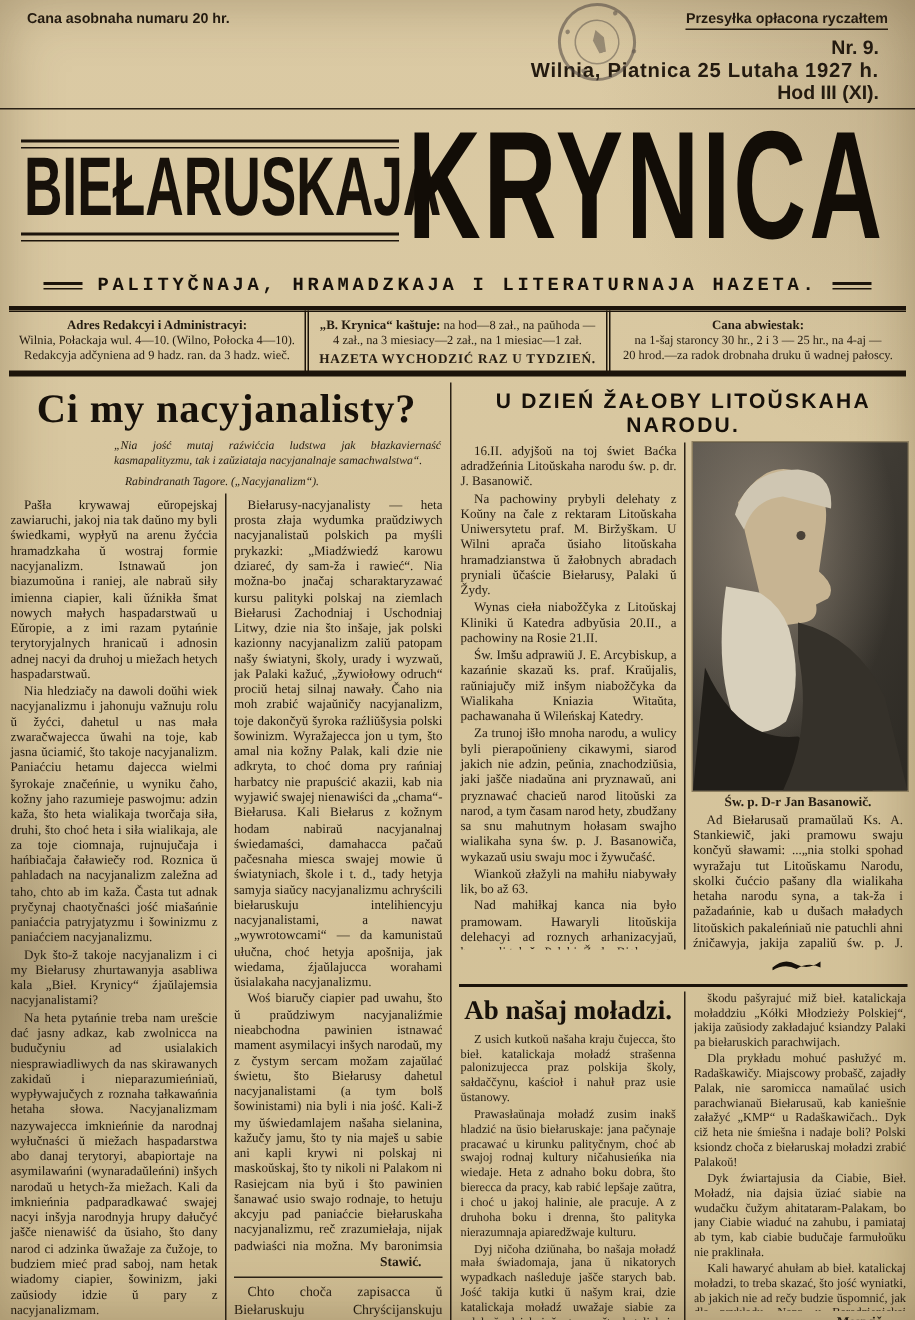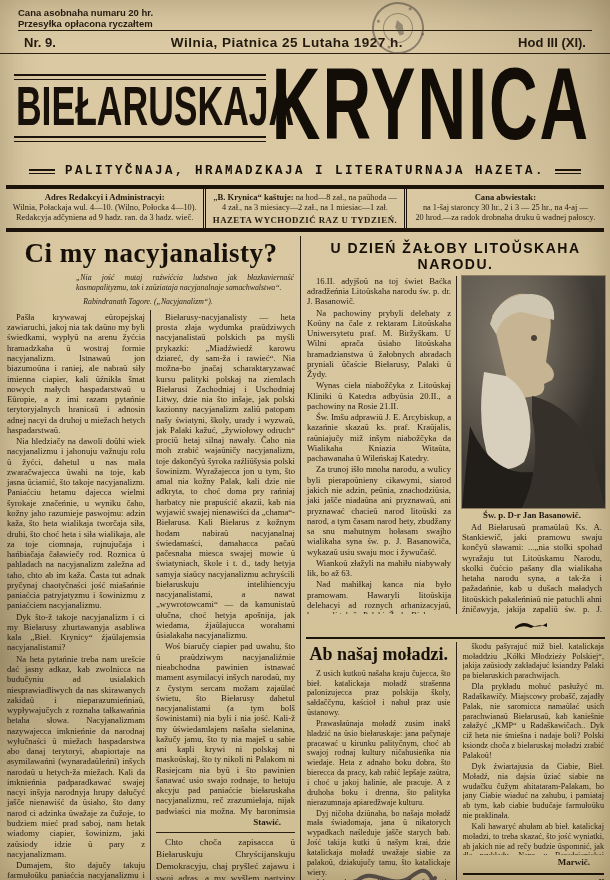--- a/index.html
+++ b/index.html
@@ -9,25 +9,25 @@
     background:
       radial-gradient(ellipse at 0% 75%, rgba(60,45,25,.25), transparent 18%),
       radial-gradient(ellipse at 100% 0%, rgba(120,100,70,.25), transparent 25%),
       linear-gradient(180deg,#dbcaa4 0%,#d6c59d 55%,#cfbd93 100%);
     box-shadow: inset 0 0 40px rgba(80,60,30,.35);
     color:#241b10; font-family:"Liberation Serif","DejaVu Serif",serif;
     overflow:hidden;
   }
   
   .topline { display:flex; justify-content:space-between; padding:7px 18px 0 18px;
-    font-family:"Liberation Sans",sans-serif; font-weight:bold; font-size:9.5px;flex-direction:column; }
+    font-family:"Liberation Sans",sans-serif; font-weight:bold; font-size:9.5px; }
   .topline .postage { border-bottom:1px solid #241b10; padding-bottom:1px; }
   .dateline-row { display:flex; justify-content:space-between; align-items:flex-end;
     padding:4px 24px 3px 24px; border-bottom:1.5px solid #2a2115;
-    font-family:"Liberation Sans",sans-serif; font-weight:bold; }
+    font-family:"Liberation Sans",sans-serif; font-weight:bold;flex-direction:column; }
   .dateline-row .issue { font-size:13px; }
   .dateline-row .dateline { font-size:13.5px; letter-spacing:.5px; }
   .dateline-row .volume { font-size:13px; }
   .stamp { position:absolute; left:372px; top:2px; width:52px; height:52px;
     border:2px solid rgba(70,62,58,.65); border-radius:50%; transform:rotate(-18deg);
     opacity:.8; }
   .stamp .inner { position:absolute; inset:9px; border:1px solid rgba(70,62,58,.55); border-radius:50%; }
   .stamp .blot { position:absolute; left:20px; top:16px; width:11px; height:16px;
     background:rgba(70,62,58,.55); clip-path:polygon(50% 0,85% 40%,70% 100%,30% 100%,15% 40%); }
   .stamp .tick { position:absolute; width:3px; height:3px; background:rgba(70,62,58,.6); border-radius:50%; }

